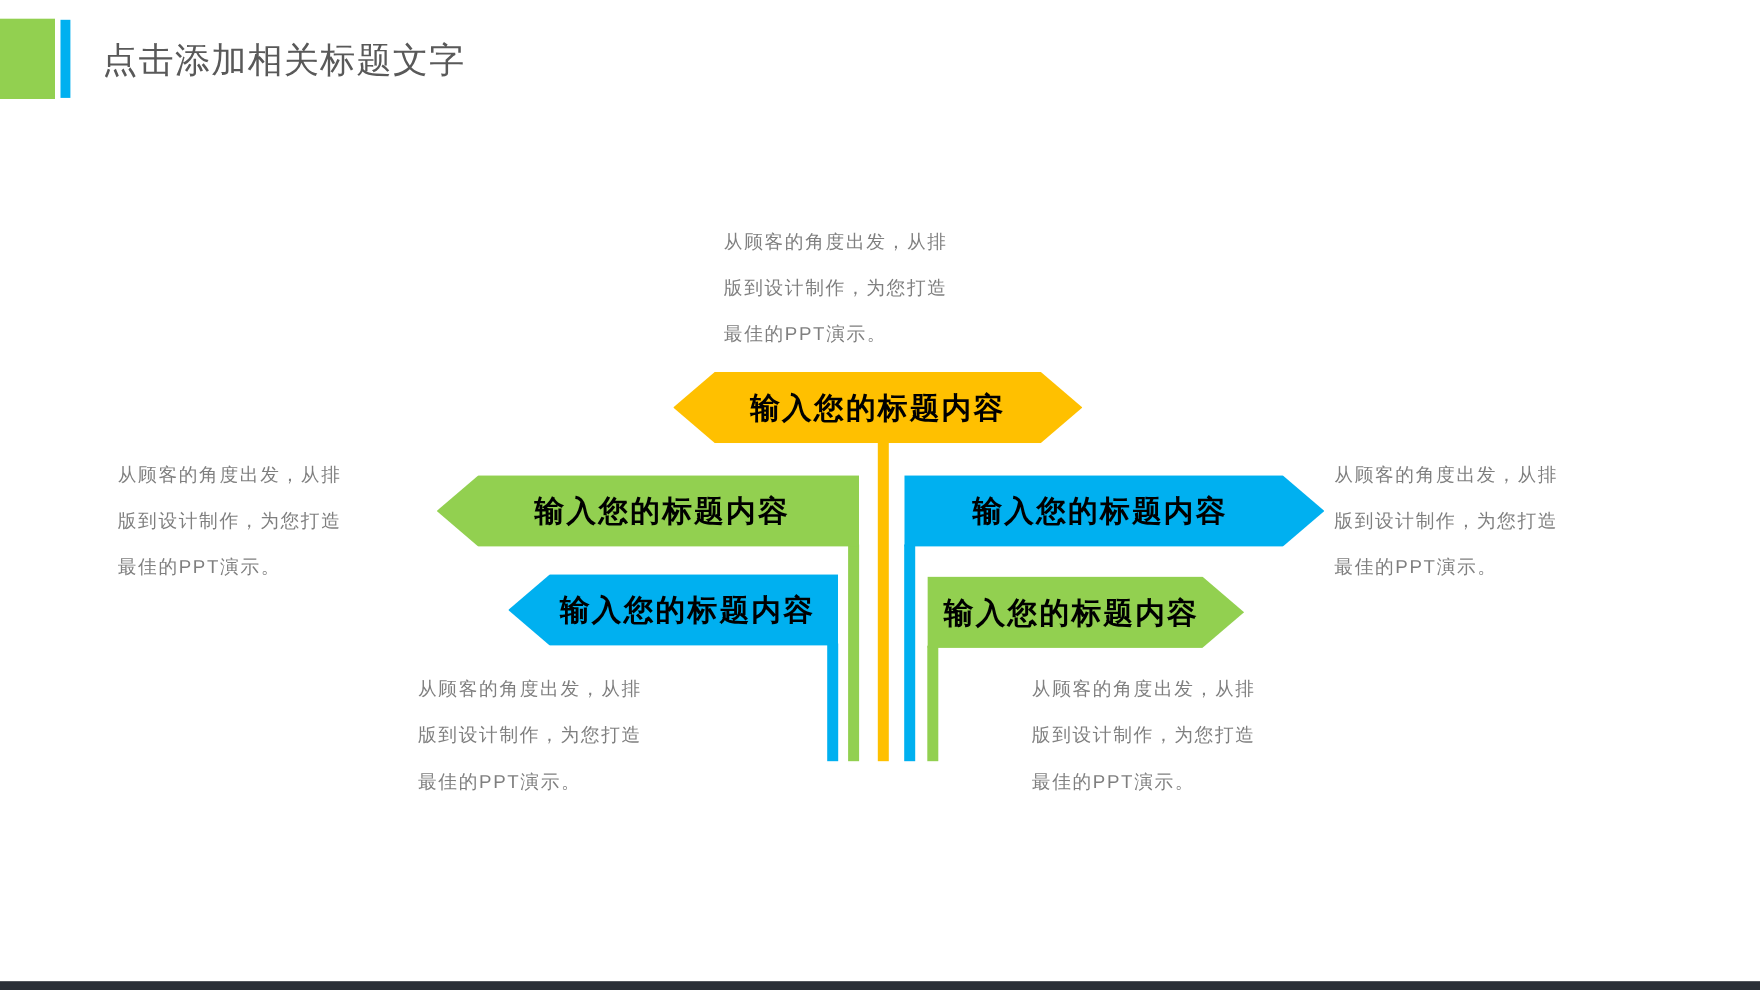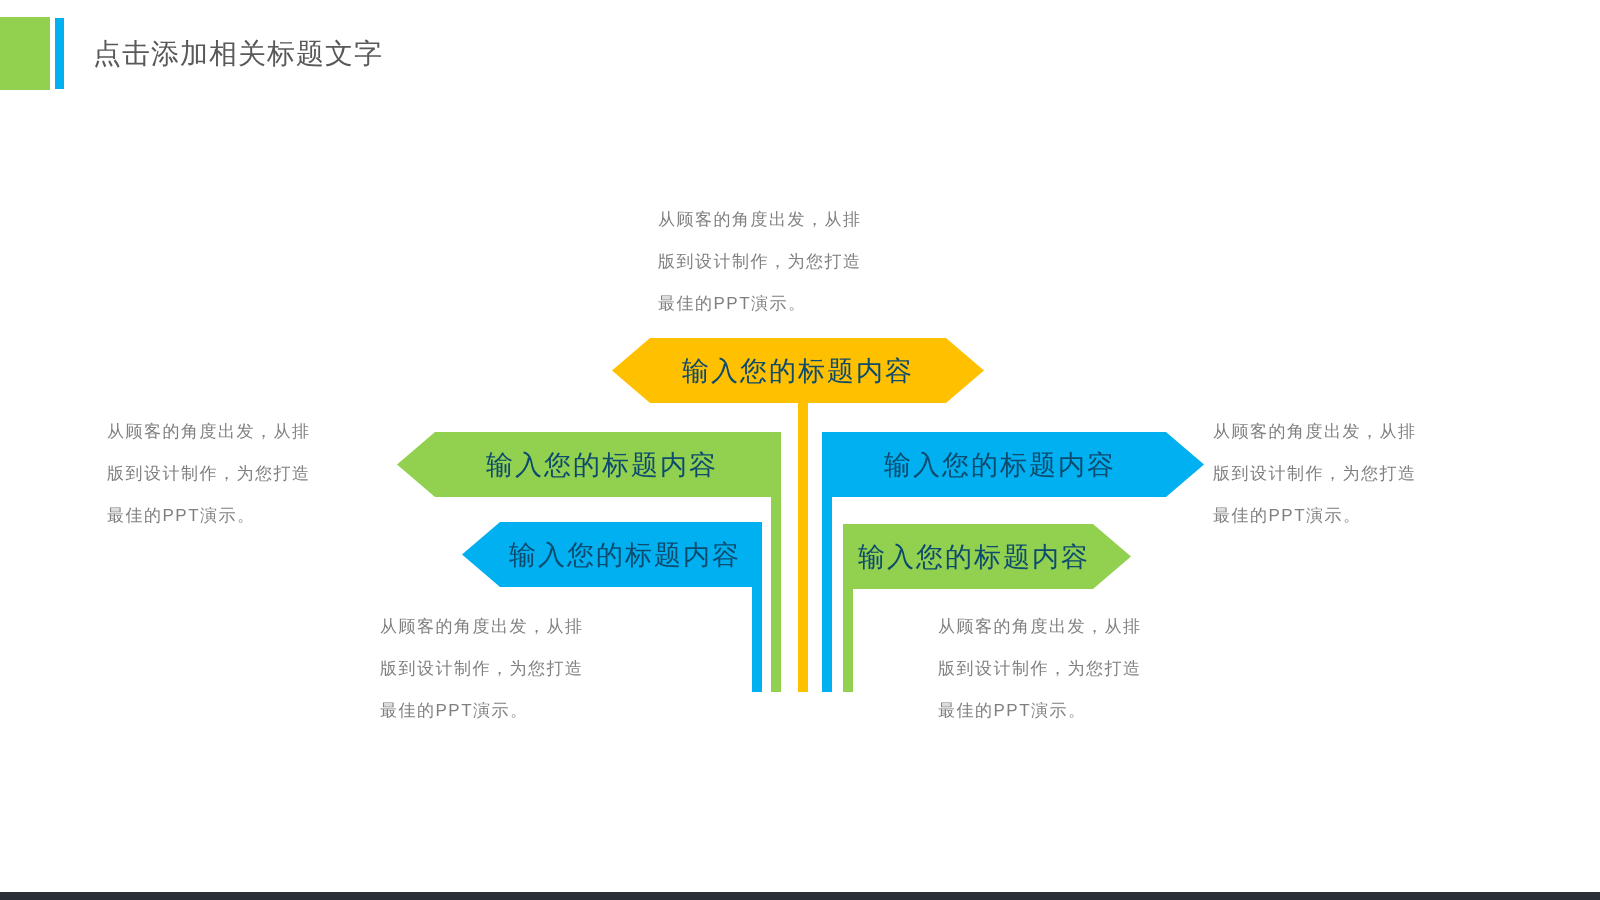--- a/index.html
+++ b/index.html
@@ -3,25 +3,25 @@
 <meta charset="utf-8">
 <style>
   html,body{margin:0;padding:0;}
   body{
     width:1600px;height:900px;position:relative;background:#ffffff;
     font-family:"Liberation Sans","DejaVu Sans",sans-serif;overflow:hidden;
   }
   
   .accent-green{position:absolute;left:0;top:17px;width:50px;height:73px;background:var(--green);}
   .accent-blue{position:absolute;left:55px;top:18px;width:9px;height:71px;background:var(--blue);}
-  .slide-title{position:absolute;left:93px;top:36px;font-size:28px;line-height:36px;color:var(--title_gray);letter-spacing:1px;font-weight:500;}
+  .slide-title{position:absolute;left:93px;top:36px;font-size:32px;line-height:36px;color:var(--title_gray);letter-spacing:1px;font-weight:500;}
   
   .banner{
     position:absolute;height:65px;display:flex;align-items:center;justify-content:center;
-    color:#0c4a6e;font-size:27px;font-weight:normal;letter-spacing:2px;box-sizing:border-box;white-space:nowrap;
+    color:#000000;font-size:27px;font-weight:bold;letter-spacing:2px;box-sizing:border-box;white-space:nowrap;
   }
   .hex{clip-path:polygon(38px 0,calc(100% - 38px) 0,100% 50%,calc(100% - 38px) 100%,38px 100%,0 50%);}
   .point-left{clip-path:polygon(38px 0,100% 0,100% 100%,38px 100%,0 50%);padding-left:26px;}
   .point-right{clip-path:polygon(0 0,calc(100% - 38px) 0,100% 50%,calc(100% - 38px) 100%,0 100%);padding-right:26px;}
   #banner-top        {left:612px;top:338px;width:372px;background:var(--yellow);}
   #banner-left-green {left:397px;top:432px;width:384px;background:var(--green);}
   #banner-left-blue  {left:462px;top:522px;width:300px;background:var(--blue);}
   #banner-right-blue {left:822px;top:432px;width:382px;background:var(--blue);}
   #banner-right-green{left:843px;top:524px;width:288px;background:var(--green);}
   

